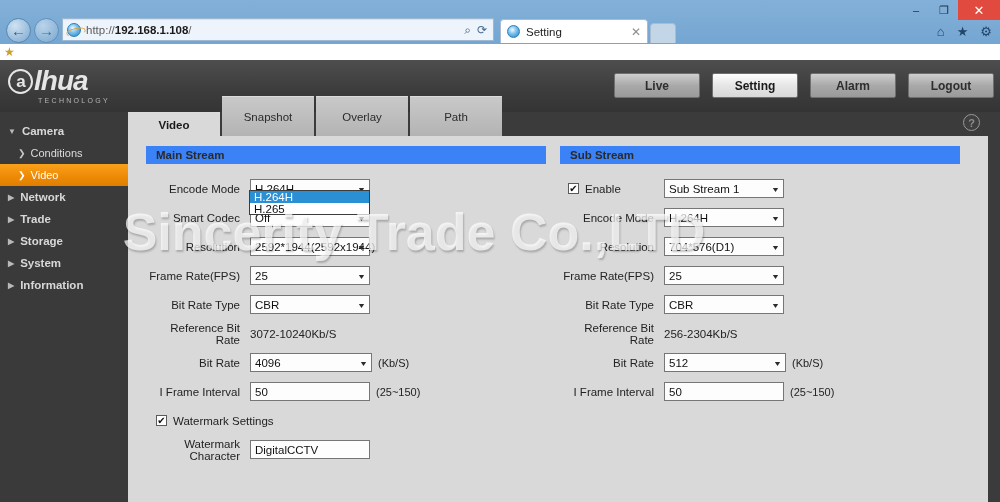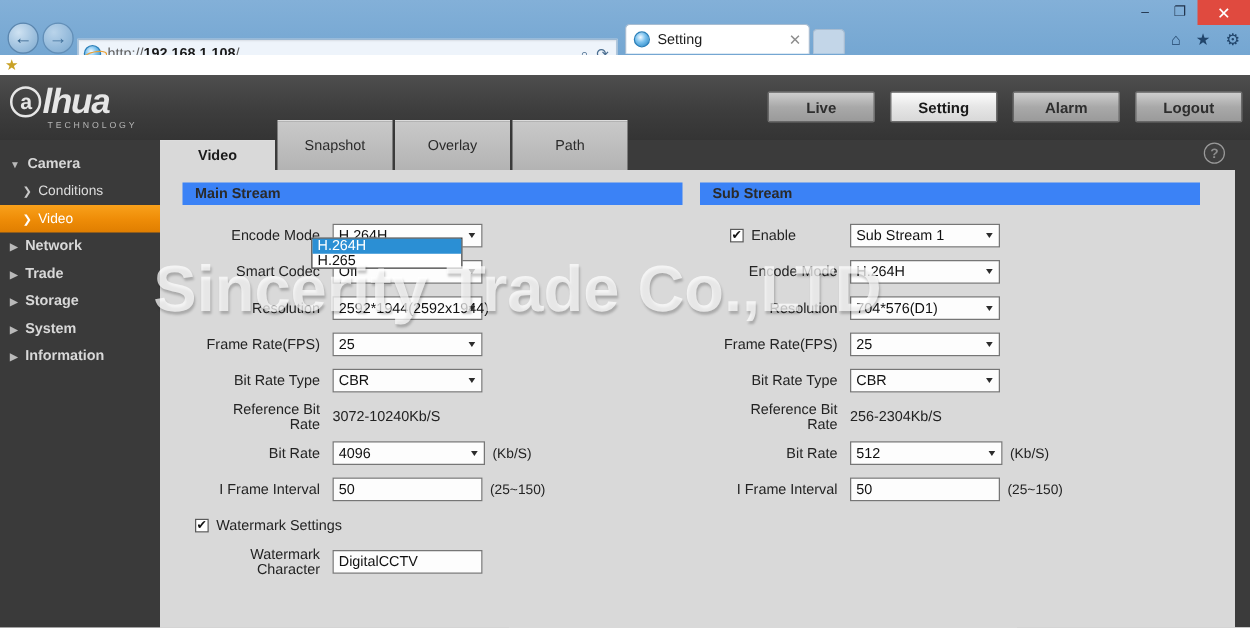--- a/index.html
+++ b/index.html
@@ -36,21 +36,20 @@
     background: radial-gradient(circle at 35% 30%, #cfe2f2 0%, #9cbfdd 60%, #7ea8cc 100%);
     display: flex; align-items: center; justify-content: center;
     color: #2d5d88; font-size: 15px; margin-right: 3px;
   }
   .nav-circle.fwd { opacity: .75; }
   .addr-bar {
     position: absolute; top: 18px; left: 62px; width: 432px; height: 23px;
     background: #eef4fb; border: 1px solid #9cb8d2;
     display: flex; align-items: center; padding: 0 4px;
     box-shadow: inset 0 1px 1px rgba(0,0,0,.08);
-    margin-top: 13px;
   }
   .ie-glyph {
     width: 14px; height: 14px; border-radius: 50%; margin-right: 5px;
     background: radial-gradient(circle at 40% 35%, #f3f9ff 0%, #7fc4ef 40%, #1f7fc0 100%);
     border: 1px solid #2b7fb8; position: relative; flex: none;
   }
   .ie-glyph::after {
     content: ""; position: absolute; left: -2px; top: 4px; width: 18px; height: 6px;
     border: 1.5px solid #e8a33d; border-radius: 50%; border-bottom-color: transparent;
     transform: rotate(-12deg);
@@ -170,21 +169,21 @@
 
   .sec-head {
     height: 18px; background: #3b82f6; display: flex; align-items: center;
     padding-left: 10px; font-size: 11.5px; font-weight: bold; color: #2a2a2a;
     margin-bottom: 14px;
   }
 
   .frow { display: flex; align-items: center; height: 21px; margin-bottom: 8px; }
   .flabel {
     width: 104px; text-align: right; padding-right: 10px;
-    font-size: 11.5px; color: #232323; margin-left: 16px;
+    font-size: 11.5px; color: #232323;
   }
   .fctrl { position: relative; }
   .select {
     width: 120px; height: 19px; background: #fdfdfd; border: 1px solid #767676;
     display: flex; align-items: center; padding: 0 16px 0 4px;
     font-size: 11.5px; color: #111; position: relative;
   }
   .select::after {
     content: "\25BC"; position: absolute; right: 4px; top: 50%;
     transform: translateY(-50%) scaleX(1.3); font-size: 7px; color: #2c2c2c;

